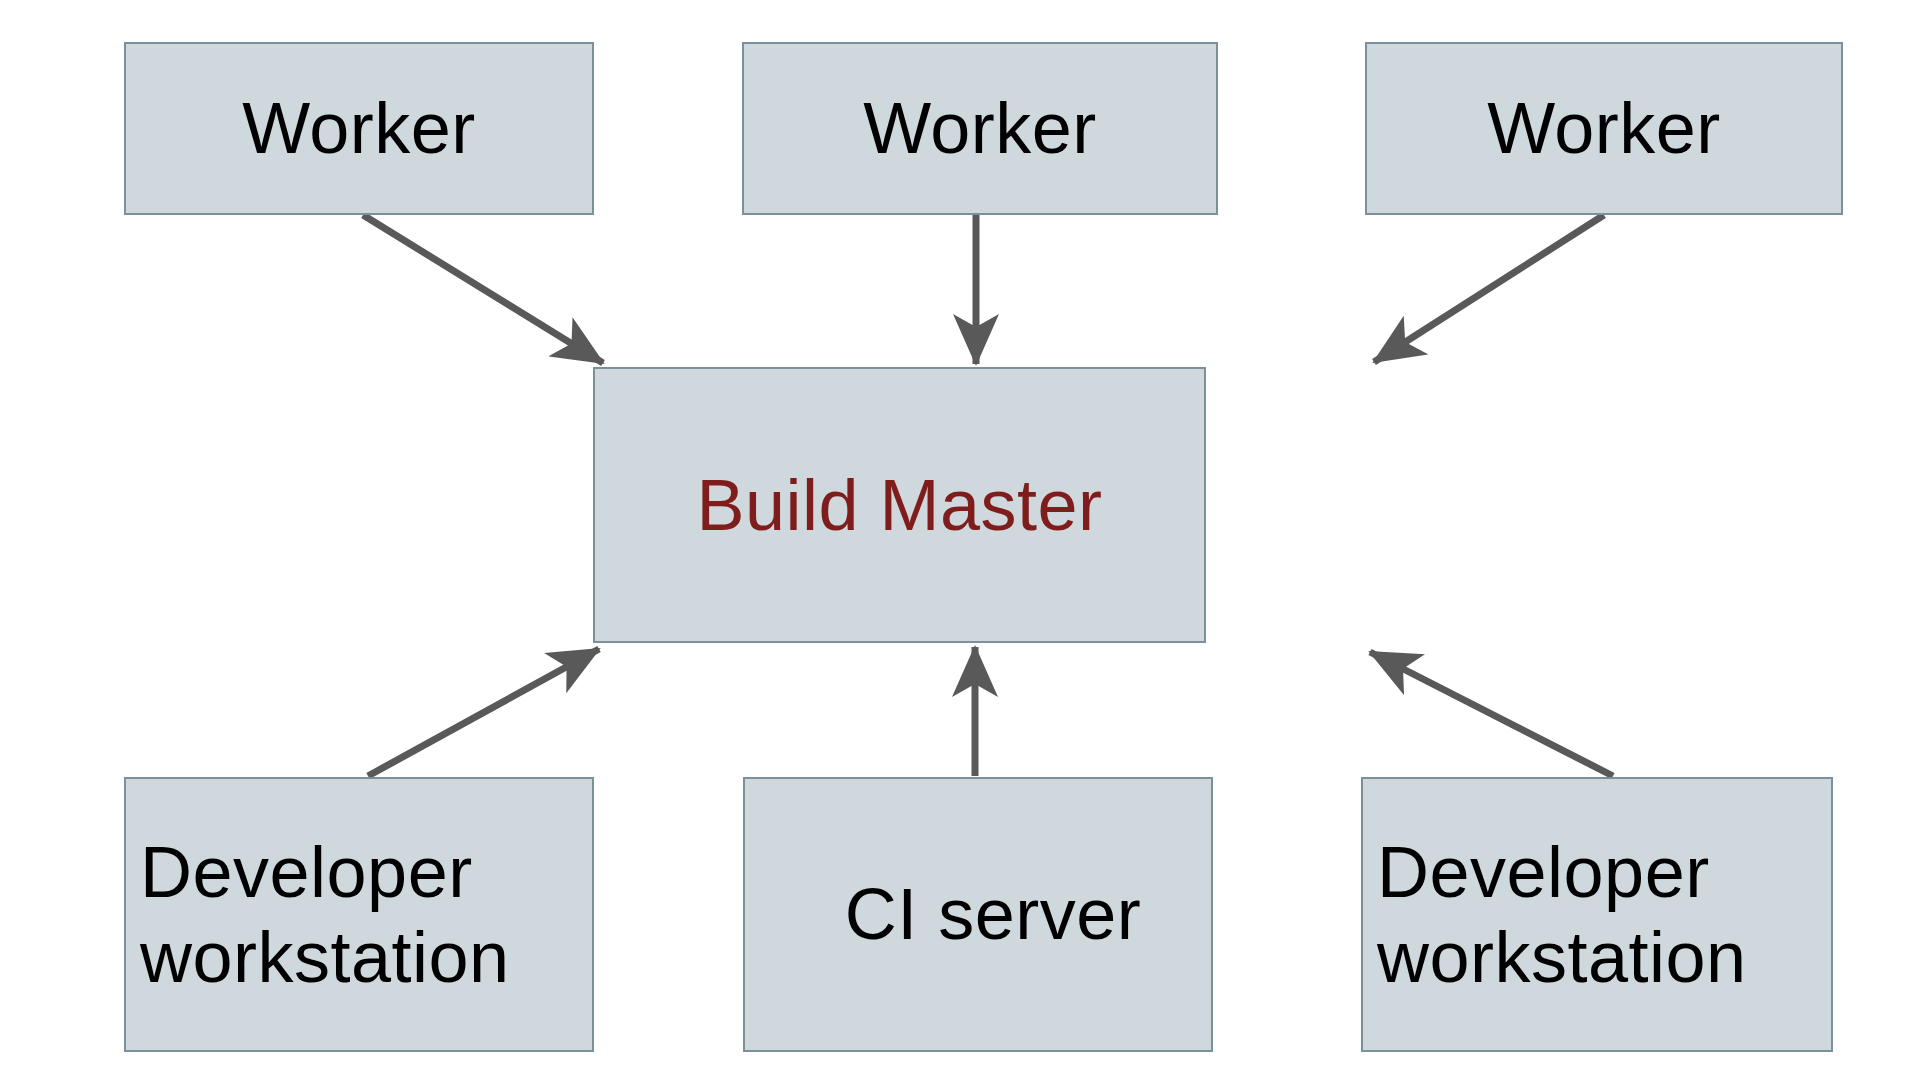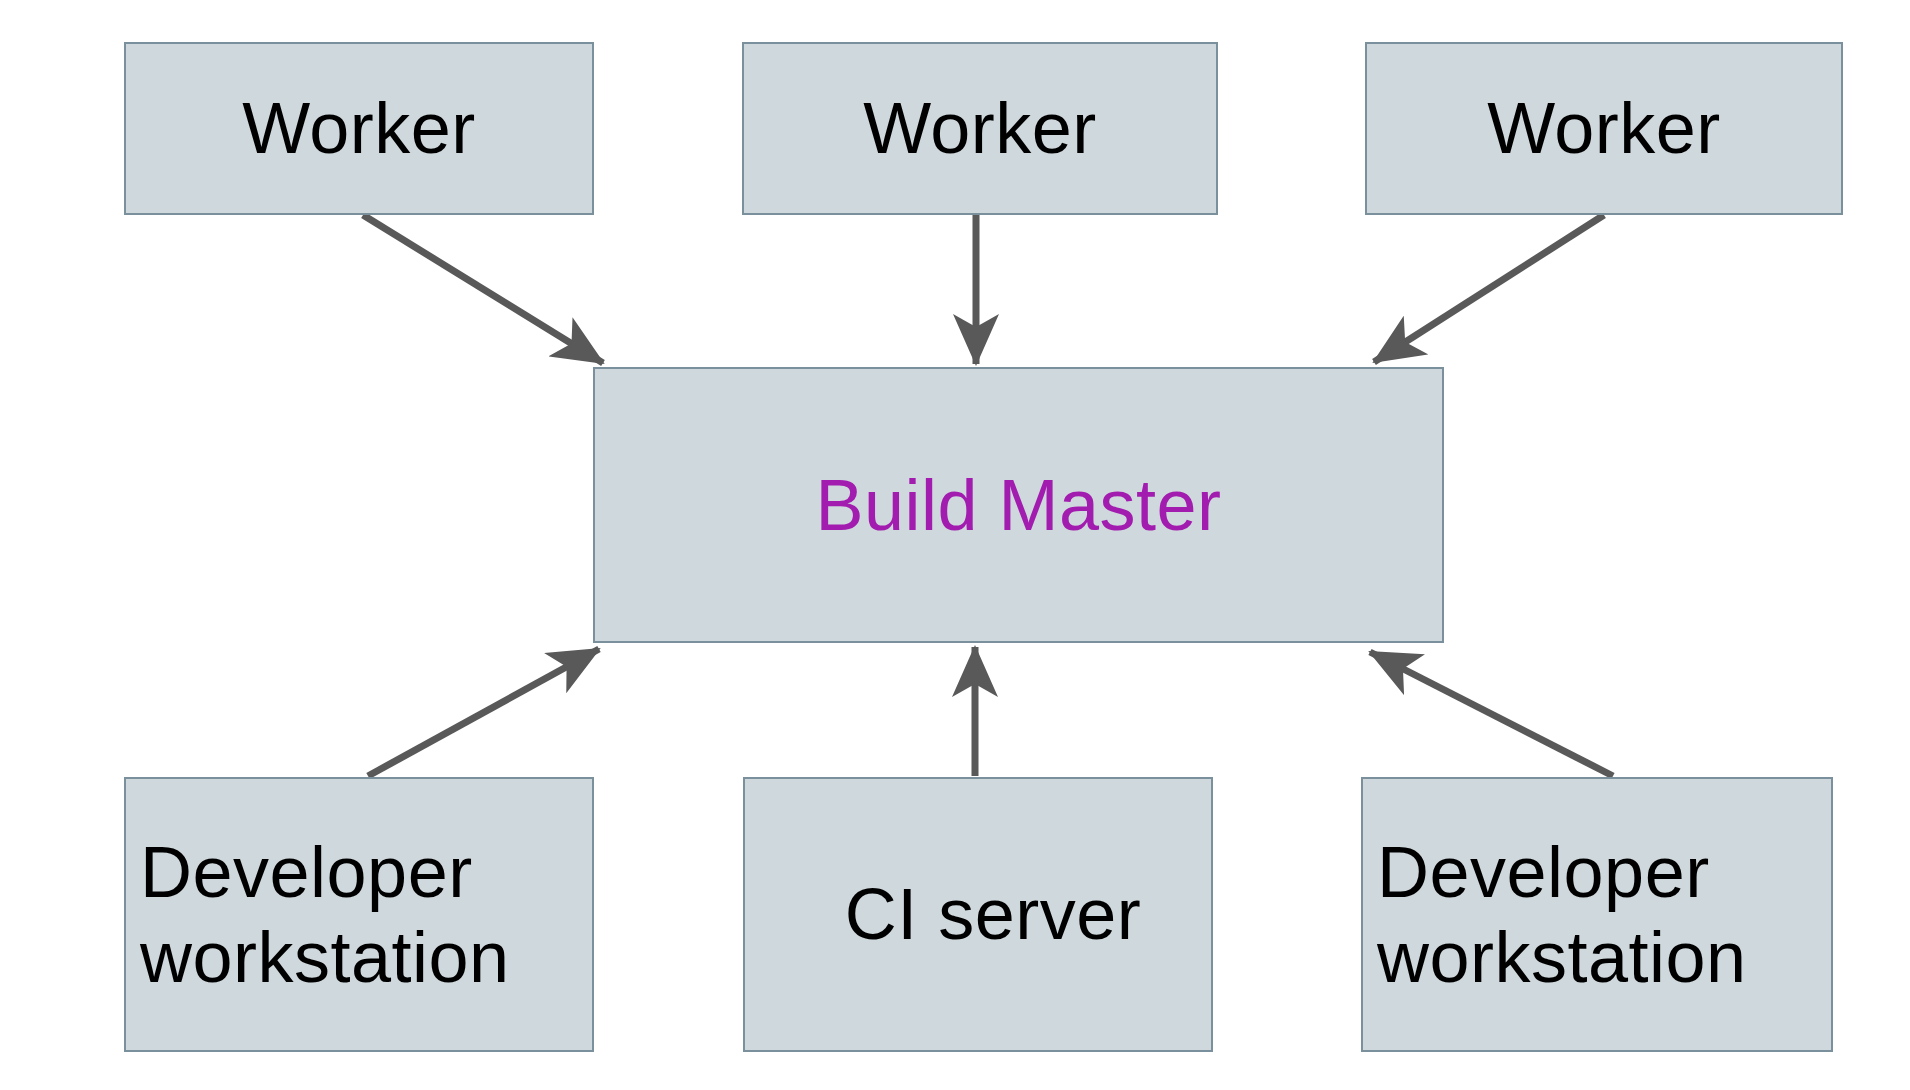--- a/index.html
+++ b/index.html
@@ -56,21 +56,21 @@
     </svg>
 <div class="node" style="left: 124px; top: 42px; width: 470px; height: 173px; background: rgb(207, 216, 220); border: 2.5px solid rgb(122, 144, 156); color: rgb(0, 0, 0);">
       <span class="node-label">Worker</span>
     </div>
     <div class="node" style="left: 742px; top: 42px; width: 476px; height: 173px; background: rgb(207, 216, 220); border: 2.5px solid rgb(122, 144, 156); color: rgb(0, 0, 0);">
       <span class="node-label">Worker</span>
     </div>
     <div class="node" style="left: 1365px; top: 42px; width: 478px; height: 173px; background: rgb(207, 216, 220); border: 2.5px solid rgb(122, 144, 156); color: rgb(0, 0, 0);">
       <span class="node-label">Worker</span>
     </div>
-    <div class="node" style="left: 593px; top: 367px; width: 851px; height: 276px; background: rgb(207, 216, 220); border: 2.5px solid rgb(122, 144, 156); color: #a21caf;">
+    <div class="node" style="left: 593px; top: 367px; width: 613px; height: 276px; background: rgb(207, 216, 220); border: 2.5px solid rgb(122, 144, 156); color: #7f1d1d;">
       <span class="node-label">Build Master</span>
     </div>
     <div class="node" style="left: 124px; top: 777px; width: 470px; height: 275px; background: rgb(207, 216, 220); border: 2.5px solid rgb(122, 144, 156); color: rgb(0, 0, 0);">
       <span class="node-label">Developer workstation</span>
     </div>
     <div class="node" style="left: 743px; top: 777px; width: 470px; height: 275px; background: rgb(207, 216, 220); border: 2.5px solid rgb(122, 144, 156); color: rgb(0, 0, 0); padding-left: 44px;">
       <span class="node-label">CI server</span>
     </div>
     <div class="node" style="left: 1361px; top: 777px; width: 472px; height: 275px; background: rgb(207, 216, 220); border: 2.5px solid rgb(122, 144, 156); color: rgb(0, 0, 0);">
       <span class="node-label">Developer workstation</span>

